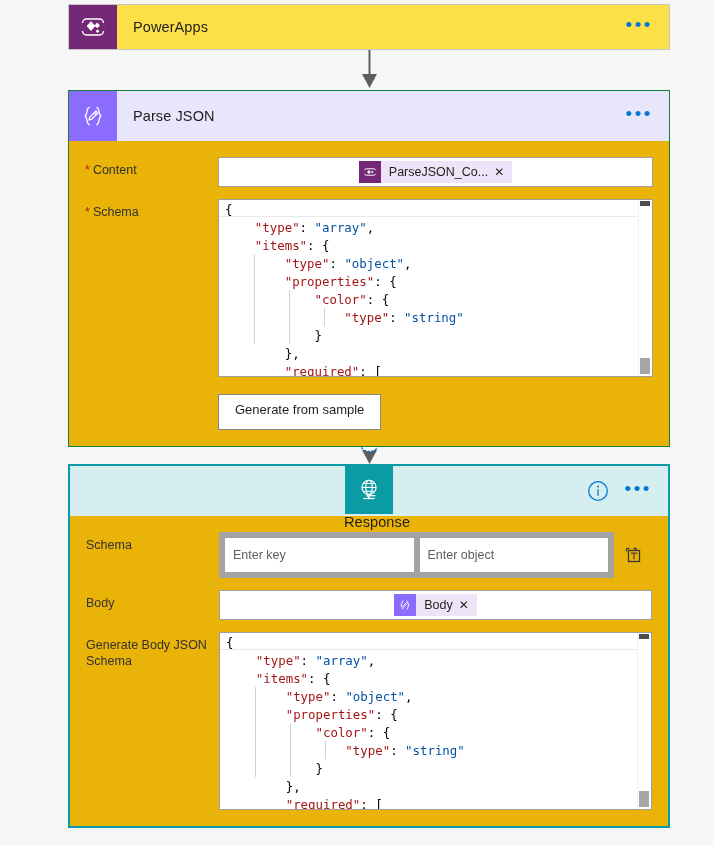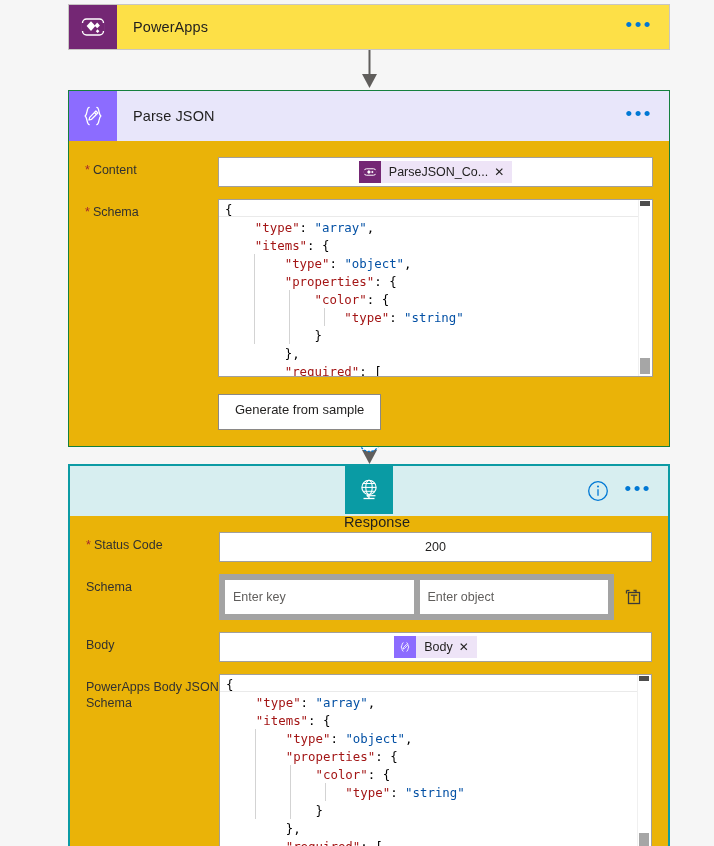--- a/index.html
+++ b/index.html
@@ -340,28 +340,20 @@
             <circle cx="11" cy="6.6" r="1" fill="#0078d4"></circle>
             <line x1="11" y1="9.2" x2="11" y2="15.8" stroke="#0078d4" stroke-width="1.3"></line>
           </svg>
         </span>
         <div class="ellipsis">•••</div>
       </div>
     </div>
 
     <div class="card-body">
 
-      <div class="field-row">
-        <div class="field-label">
-          <span class="req">*</span><span>Status Code</span>
-        </div>
-        <div class="field-ctl">
-          <div class="textbox plain">200</div>
-        </div>
-      </div>
 
       <div class="field-row">
         <div class="field-label">Schema</div>
         <div class="field-ctl">
           <div class="hdr-wrap">
             <div class="hdr-in">Enter key</div>
             <div class="hdr-in">Enter object</div>
             <div class="hdr-switch">
               <svg width="18" height="18" viewBox="0 0 18 18">
                 <path d="M2.5 2.5 h3" stroke="#3b3a39" stroke-width="1.3" fill="none"></path>
@@ -389,21 +381,21 @@
                 </svg>
               </span>
               <span class="tok-label">Body</span>
               <span class="tok-x">✕</span>
             </span>
           </div>
         </div>
       </div>
 
       <div class="field-row" style="margin-bottom:0;">
-        <div class="field-label">PowerApps Body JSON Schema</div>
+        <div class="field-label">Generate Body JSON Schema</div>
         <div class="field-ctl">
           <div class="editor">
             <div class="firstline"></div>
             <div class="code" id="response-code"><div><span class="p">{</span></div><div><span class="p">    </span><span class="k">"type"</span><span class="p">: </span><span class="s">"array"</span><span class="p">,</span></div><div><span class="p">    </span><span class="k">"items"</span><span class="p">: {</span></div><div><span class="p">        </span><span class="k">"type"</span><span class="p">: </span><span class="s">"object"</span><span class="p">,</span></div><div><span class="p">        </span><span class="k">"properties"</span><span class="p">: {</span></div><div><span class="p">            </span><span class="k">"color"</span><span class="p">: {</span></div><div><span class="p">                </span><span class="k">"type"</span><span class="p">: </span><span class="s">"string"</span></div><div><span class="p">            }</span></div><div><span class="p">        },</span></div><div><span class="p">        </span><span class="k">"required"</span><span class="p">: [</span></div></div>
             <div class="guide" style="left:35px; top:54px; height:90px;"></div>
             <div class="guide" style="left:70px; top:90px; height:54px;"></div>
             <div class="guide" style="left:105px; top:108px; height:18px;"></div>
             <div class="scroll-track">
               <div class="scroll-thumb cap"></div>
               <div class="scroll-bottom"></div>

